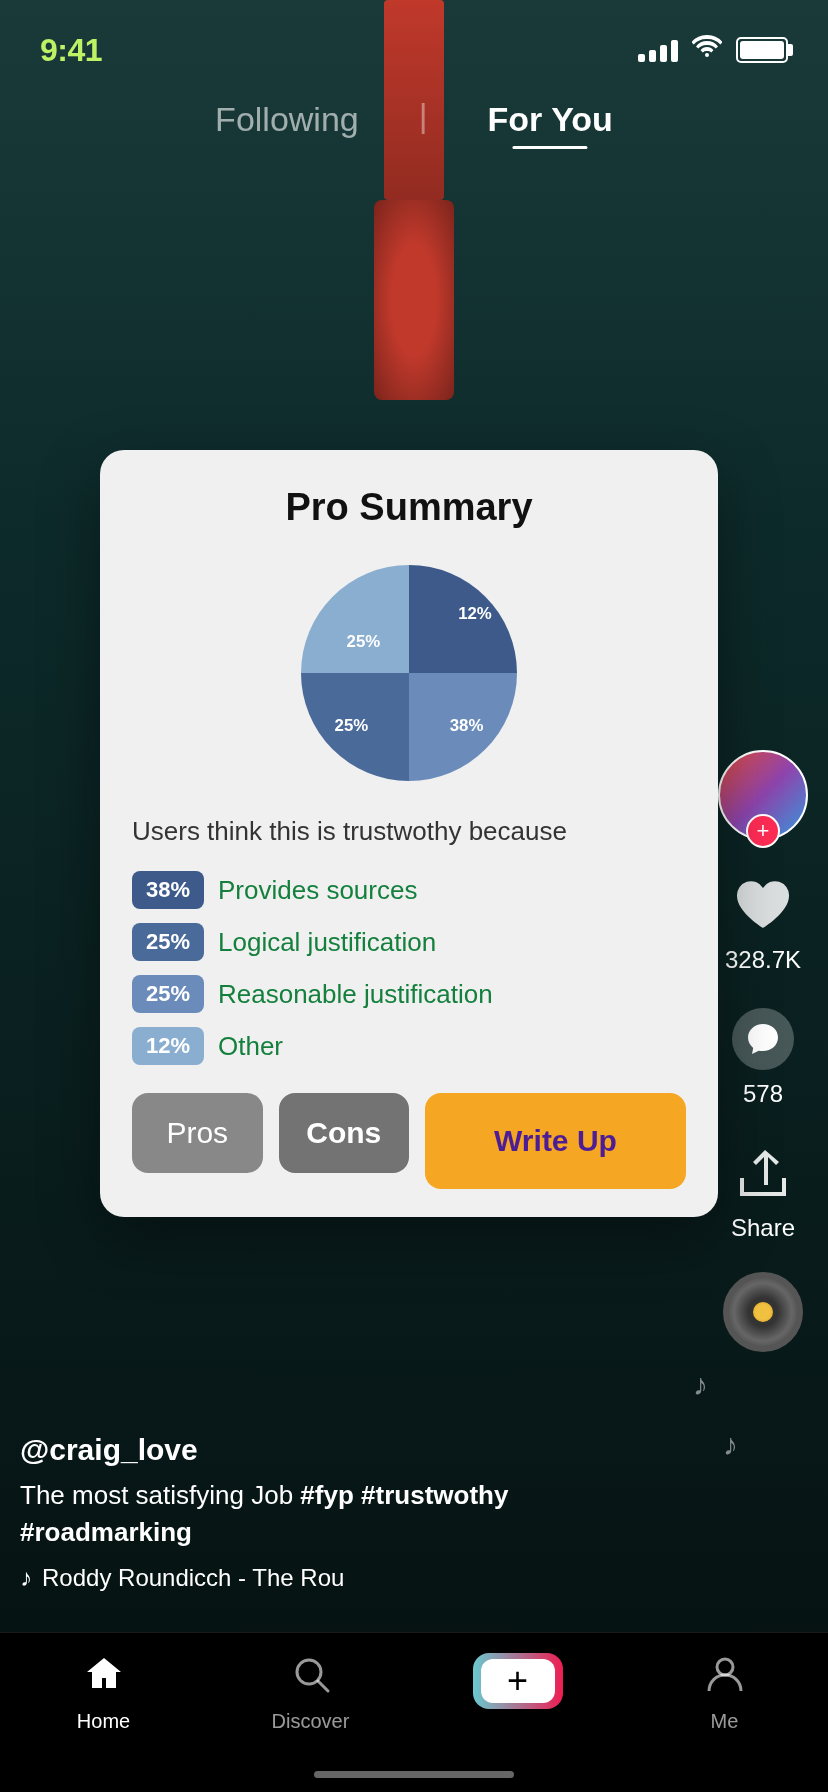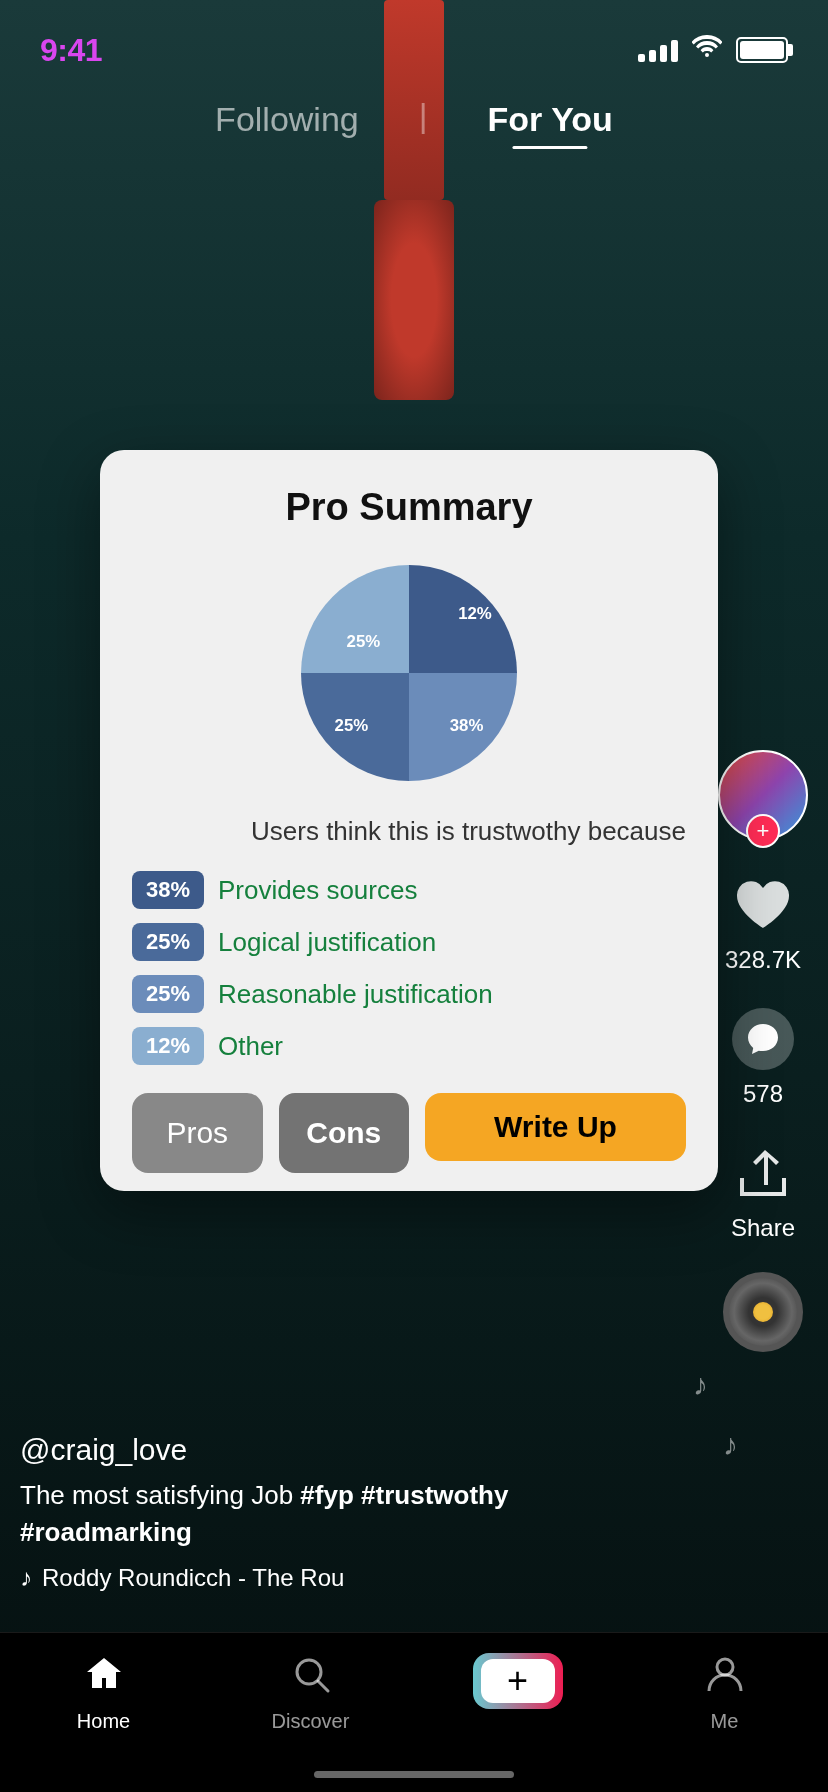--- a/index.html
+++ b/index.html
@@ -64,21 +64,21 @@
       top: 0; left: 0; right: 0;
       height: 80px;
       display: flex;
       align-items: center;
       justify-content: space-between;
       padding: 20px 40px 0;
       z-index: 10;
     }
 
     .status-time {
-      color: #d946ef;
+      color: #bef264;
       font-size: 32px;
       font-weight: 600;
       letter-spacing: -0.5px;
     }
 
     .status-icons {
       display: flex;
       align-items: center;
       gap: 14px;
     }
@@ -279,21 +279,21 @@
       position: absolute;
       bottom: 200px;
       left: 20px;
       right: 110px;
       z-index: 10;
     }
 
     .username {
       color: #fff;
       font-size: 30px;
-      font-weight: 400;
+      font-weight: 700;
       margin-bottom: 10px;
     }
 
     .description {
       color: #fff;
       font-size: 26px;
       line-height: 1.4;
       margin-bottom: 14px;
     }
 
@@ -401,21 +401,21 @@
     }
 
     
     .pro-summary-card {
       position: absolute;
       top: 450px;
       left: 100px;
       right: 110px;
       background: #f0f0f0;
       border-radius: 24px;
-      padding: 36px 32px 18px;
+      padding: 36px 32px 28px;
       z-index: 16;
       box-shadow: 0 20px 60px rgba(0,0,0,0.4);
     }
 
     .card-title {
       text-align: center;
       font-size: 38px;
       font-weight: 700;
       color: #111;
       margin-bottom: 24px;
@@ -427,21 +427,21 @@
       justify-content: center;
       margin-bottom: 20px;
     }
 
     .pie-chart-svg {
       width: 240px;
       height: 240px;
     }
 
     .chart-description {
-      text-align: right;
+      text-align: left;
       font-size: 26px;
       color: #333;
       line-height: 1.4;
       margin-bottom: 22px;
     }
 
     
     .legend-list {
       display: flex;
       flex-direction: column;
@@ -497,25 +497,25 @@
       border-radius: 16px;
       border: none;
       color: #fff;
       font-size: 30px;
       font-weight: 600;
       cursor: pointer;
     }
 
     .btn-writeup {
       flex: 2;
-      height: 68px;
+      height: 96px;
       background: #f5a623;
       border-radius: 16px;
       border: none;
-      color: #000000;
+      color: #4c1d95;
       font-size: 30px;
       font-weight: 600;
       cursor: pointer;
     }
   </style>
 </head>
 <body>
 
 <div class="bg-video"></div>
 

